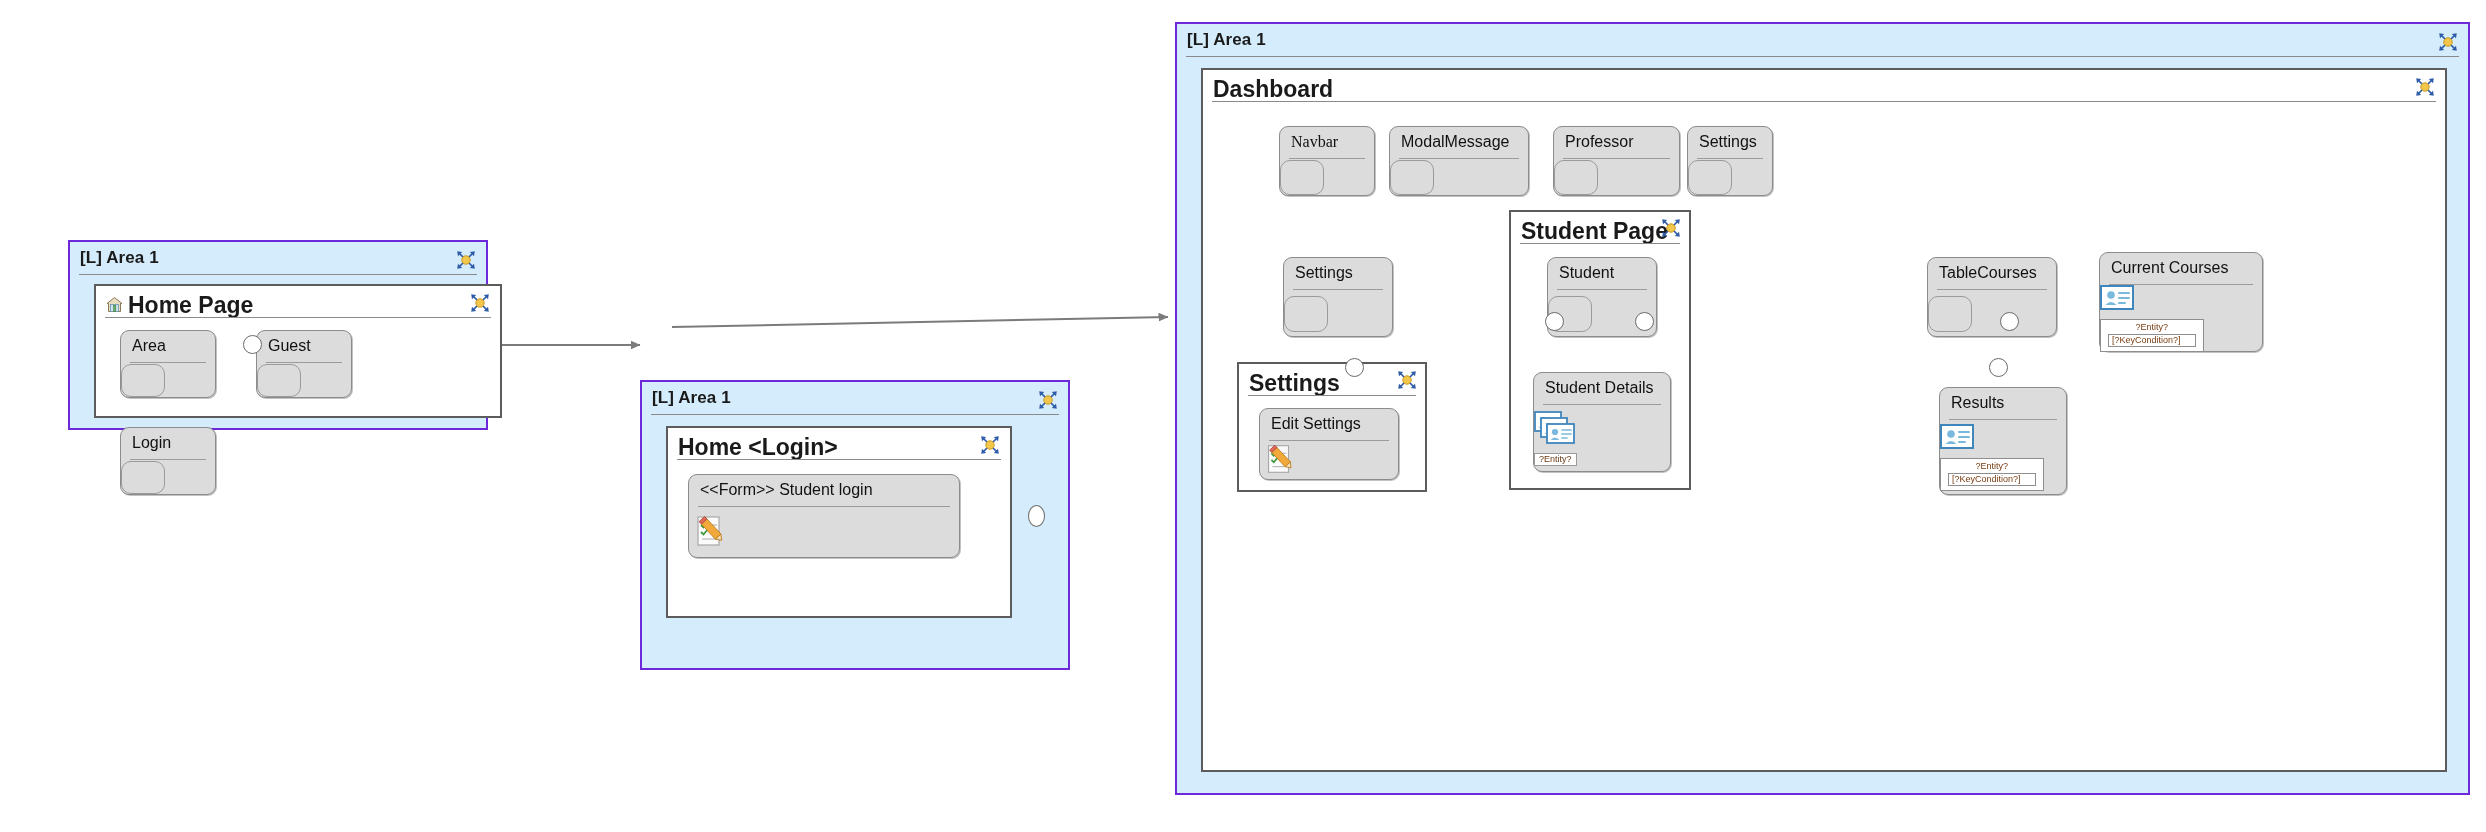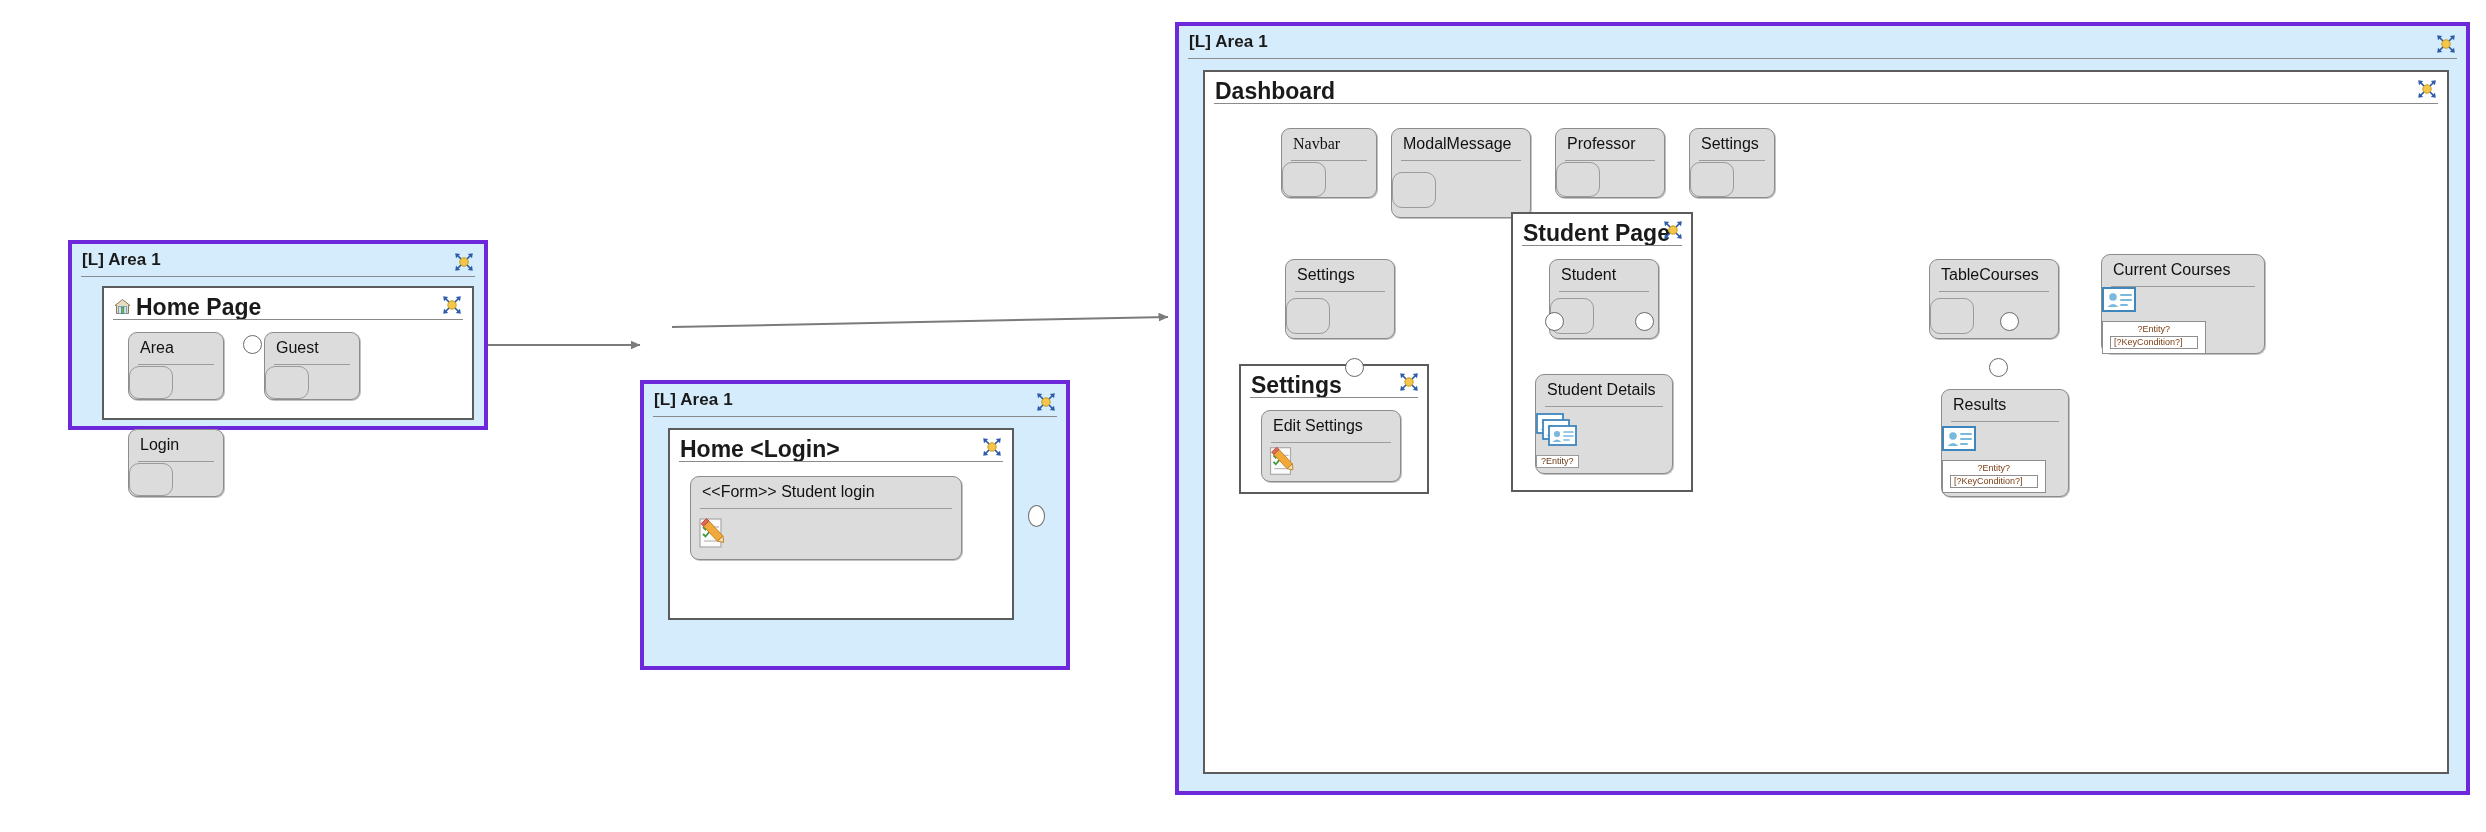--- a/index.html
+++ b/index.html
@@ -7,21 +7,21 @@
     width:2486px;height:832px;position:relative;overflow:hidden;
     font-family:"Liberation Sans","DejaVu Sans",sans-serif;
     -webkit-font-smoothing:antialiased;
   }
   #canvas{position:absolute;left:0;top:0;width:2486px;height:832px;}
 
   
   .area{
     position:absolute;
     background:#d4ecfb;
-    border:4px solid #6d28d9;
+    border:2px solid #6d28d9;
     box-sizing:border-box;
   }
   .area-title{
     position:absolute;left:10px;top:6px;
     font-size:17px;font-weight:bold;color:#1a1a1a;
     letter-spacing:0.1px;white-space:nowrap;
   }
   .area-rule{
     position:absolute;left:9px;right:9px;top:32px;height:0;
     border-top:1px solid #8a8a8a;
@@ -147,21 +147,21 @@
         <g fill="#2f5ca8">
           <path d="M2.2,2.2 L7.2,3.0 L3.0,7.2 Z"></path>
             <path d="M19.8,2.2 L19.0,7.2 L14.8,3.0 Z"></path>
           <path d="M2.2,19.8 L3.0,14.8 L7.2,19.0 Z"></path>
             <path d="M19.8,19.8 L14.8,19.0 L19.0,14.8 Z"></path>
         </g>
         <circle cx="11" cy="11" r="4.2" fill="#f2c74b" stroke="#c89a24" stroke-width="1"></circle>
       </svg>
     </div>
 
-    <div class="page" style="left:30px;top:42px;width:372px;height:134px;">
+    <div class="page" style="left:24px;top:42px;width:408px;height:134px;">
       <div class="page-title">
         <span class="ico">
           <svg width="17" height="17" viewBox="0 0 17 17">
             <path d="M8.5,1.5 L16,7.5 L14.5,7.5 L14.5,15.5 L2.5,15.5 L2.5,7.5 L1,7.5 Z" fill="#e8dcc0" stroke="#8a7a55" stroke-width="1"></path>
             <rect x="4.5" y="8.5" width="8" height="7" fill="#cfe4f5" stroke="#6d93b0" stroke-width=".8"></rect>
             <rect x="7.6" y="9.6" width="2.2" height="5.9" fill="#6bb36b" stroke="#3d7a3d" stroke-width=".6"></rect>
           </svg>
         </span>
         <span>Home Page</span>
       </div>
@@ -310,29 +310,29 @@
       </div>
 
       <div class="node" style="left:76px;top:56px;width:96px;height:70px;font-family:Liberation Serif, serif;">
         <div class="node-label">Navbar</div>
         <div class="node-rule"></div>
         <div class="node-body">
           <div class="glyph-rrect"></div>
         </div>
       </div>
 
-      <div class="node" style="left:186px;top:56px;width:140px;height:90px;">
+      <div class="node" style="left:186px;top:56px;width:140px;height:70px;">
         <div class="node-label">ModalMessage</div>
         <div class="node-rule"></div>
         <div class="node-body">
           <div class="glyph-rrect"></div>
         </div>
       </div>
 
-      <div class="node" style="left:350px;top:56px;width:110px;height:70px;">
+      <div class="node" style="left:350px;top:56px;width:127px;height:70px;">
         <div class="node-label">Professor</div>
         <div class="node-rule"></div>
         <div class="node-body">
           <div class="glyph-rrect"></div>
         </div>
       </div>
 
       <div class="node" style="left:484px;top:56px;width:86px;height:70px;">
         <div class="node-label">Settings</div>
         <div class="node-rule"></div>

